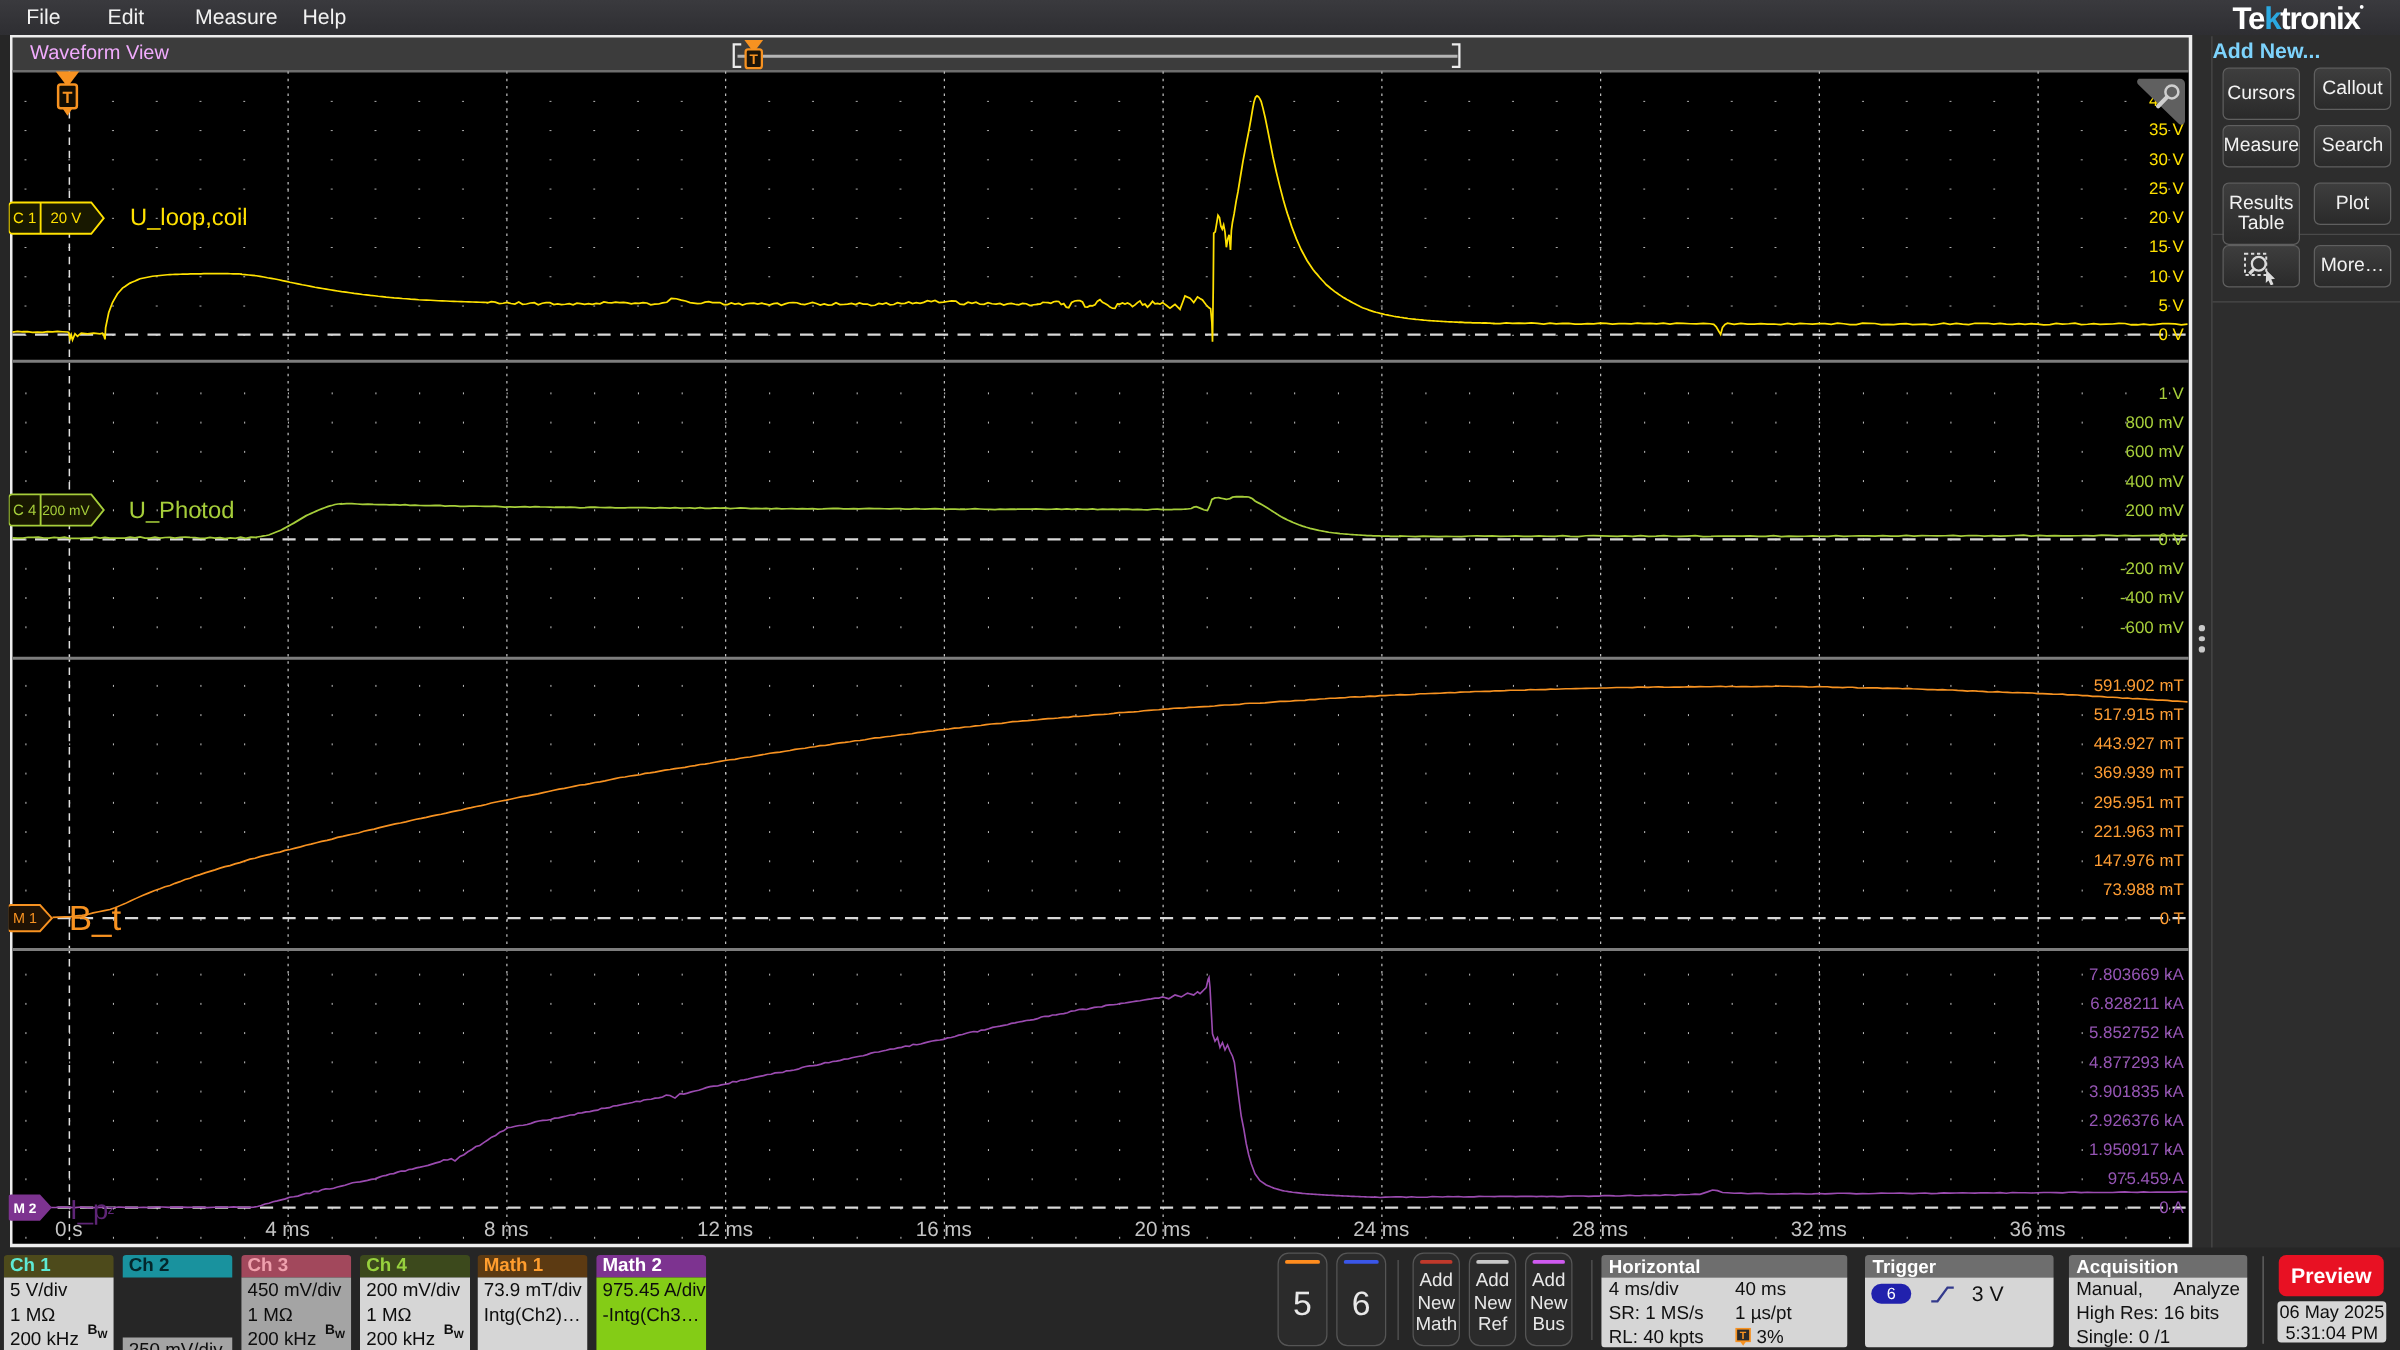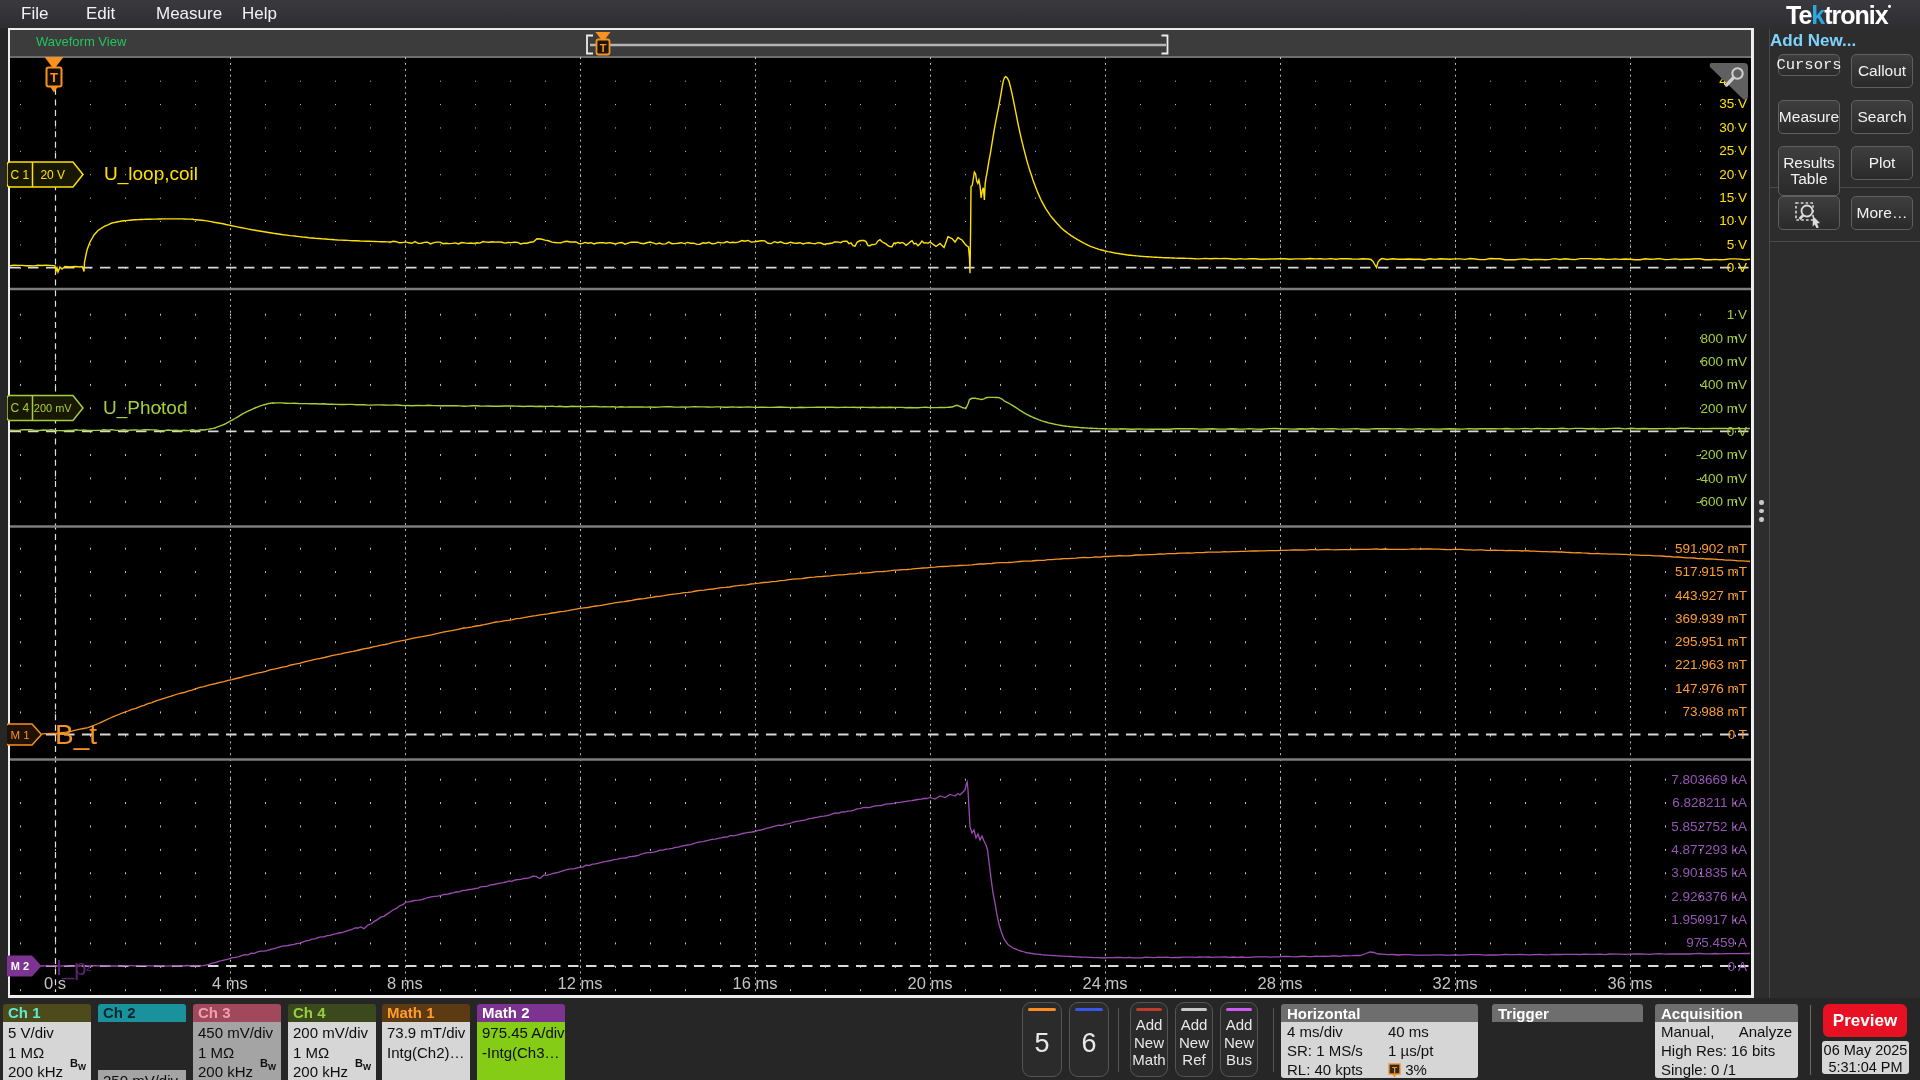--- a/index.html
+++ b/index.html
@@ -22,21 +22,21 @@
   <span style="position:absolute;left:21px;">File</span>
   <span style="position:absolute;left:86px;">Edit</span>
   <span style="position:absolute;left:156px;">Measure</span>
   <span style="position:absolute;left:242px;">Help</span>
 </div>
 
 <div class="abs" style="left:1786px;top:1px;width:130px;height:26px;color:#fff;font-size:25px;font-weight:bold;letter-spacing:-1px;">Te<span style="color:#2ba8e0;">k</span>tronix<span style="font-size:10px;vertical-align:top;">•</span></div>
 
 <div class="abs" style="left:8px;top:28px;width:1746px;height:970px;background:#ededed;"></div>
 <div class="abs" style="left:10px;top:30px;width:1741px;height:27px;background:#3c3c3c;"></div>
-<div class="abs" style="left:36px;top:34px;color:#22c55e;font-size:13px;">Waveform View</div>
+<div class="abs" style="left:24px;top:34px;color:#f0abfc;font-size:16px;">Waveform View</div>
 
 <svg class="abs" style="left:580px;top:28px;" width="600" height="30" viewBox="580 28 600 30">
   <path d="M593,35.5 h-6 v18 h6" fill="none" stroke="#ececec" stroke-width="1.8"></path>
   <path d="M1161.5,35.5 h6 v18 h-6" fill="none" stroke="#ececec" stroke-width="1.8"></path>
   <line x1="590" y1="45" x2="1166" y2="45" stroke="#b5b5b5" stroke-width="2.4"></line>
   <path d="M595.5,32 h15 l-6,8 h-3 z" fill="#f79221"></path>
   <rect x="596.5" y="39.5" width="13" height="15" rx="2" fill="#1c1408" stroke="#f79221" stroke-width="1.8"></rect>
   <text x="603" y="51.5" text-anchor="middle" fill="#f79221" font-size="11" font-weight="bold" font-family="Liberation Sans, sans-serif">T</text>
 </svg>
 
@@ -144,21 +144,21 @@
   <div style="width:4.5px;height:4.5px;border-radius:50%;background:#c9c9c9;margin-bottom:4.2px;"></div>
   <div style="width:4.5px;height:4.5px;border-radius:50%;background:#c9c9c9;margin-bottom:4.2px;"></div>
   <div style="width:4.5px;height:4.5px;border-radius:50%;background:#c9c9c9;"></div>
 </div>
 
 <div class="abs" style="left:1754px;top:28px;width:166px;height:974px;background:#2d2d2d;"></div>
 <div class="abs" style="left:1769px;top:29px;width:1px;height:973px;background:#4a4a4a;"></div>
 <div class="abs" style="left:1770px;top:187px;width:150px;height:1px;background:#4a4a4a;"></div>
 <div class="abs" style="left:1770px;top:241px;width:150px;height:1px;background:#4a4a4a;"></div>
 <div class="abs" style="left:1770px;top:31px;width:150px;height:20px;text-align:left;color:#7dd3fc;font-size:17px;font-weight:bold;">Add New...</div>
-<div class="btn" style="left:1778px;top:54px;width:62px;height:22px;font-family:Liberation Mono, monospace;">Cursors</div>
+<div class="btn" style="left:1778px;top:54px;width:62px;height:42px;">Cursors</div>
 <div class="btn" style="left:1851px;top:54px;width:62px;height:34px;">Callout</div>
 <div class="btn" style="left:1778px;top:100px;width:62px;height:34px;">Measure</div>
 <div class="btn" style="left:1851px;top:100px;width:62px;height:34px;">Search</div>
 <div class="btn" style="left:1778px;top:146px;width:62px;height:50px;line-height:16px;">Results<br>Table</div>
 <div class="btn" style="left:1851px;top:146px;width:62px;height:34px;">Plot</div>
 <div class="btn" style="left:1778px;top:196px;width:62px;height:34px;">
   <svg width="40" height="30" viewBox="0 0 40 30">
     <rect x="7" y="5" width="17" height="17" fill="none" stroke="#dcdcdc" stroke-width="1.6" stroke-dasharray="2.6 2.2"></rect>
     <circle cx="18" cy="13" r="5.5" fill="none" stroke="#dcdcdc" stroke-width="1.8"></circle>
     <line x1="14" y1="17.5" x2="10.5" y2="21" stroke="#dcdcdc" stroke-width="2.6"></line>
@@ -225,20 +225,27 @@
     <div>RL: 40 kpts<span style="position:absolute;left:107px;"><svg width="13" height="15" viewBox="0 0 13 15" style="vertical-align:-3px;">
             <rect x="1" y="1" width="11" height="10" fill="#2a2a2a" stroke="#f79221" stroke-width="1.4"></rect>
             <text x="6.5" y="9.5" text-anchor="middle" fill="#f79221" font-size="8.5" font-weight="bold">T</text>
             <path d="M4,11 h5 l-2.5,3.5 z" fill="#f79221"></path>
           </svg> 3%</span></div>
   </div>
 </div>
 
 <div class="abs" style="left:1492px;top:1004px;width:151px;height:74px;border-radius:3px;overflow:hidden;">
   <div class="panel-hdr">Trigger</div>
+  <div class="panel-body" style="height:56px;padding:4px 0 0 5px;">
+    <span style="display:inline-block;width:32px;height:16px;background:#2121ad;border-radius:8px;color:#fff;font-size:13px;text-align:center;line-height:16px;vertical-align:2px;">6</span>
+    <svg width="26" height="18" viewBox="0 0 26 18" style="vertical-align:-3px;margin-left:8px;">
+        <path d="M4,15 h5 l8,-11 h5" fill="none" stroke="#333a8c" stroke-width="1.8"></path>
+      </svg>
+    <span style="font-size:17px;margin-left:6px;">3 V</span>
+  </div>
 </div>
 
 <div class="abs" style="left:1655px;top:1004px;width:143px;height:74px;border-radius:3px;overflow:hidden;">
   <div class="panel-hdr">Acquisition</div>
   <div class="panel-body" style="height:56px;padding:0 0 0 6px;line-height:19px;">
     <div>Manual,<span style="float:right;margin-right:6px;">Analyze</span></div>
     <div>High Res: 16 bits</div>
     <div>Single: 0 /1</div>
   </div>
 </div>

